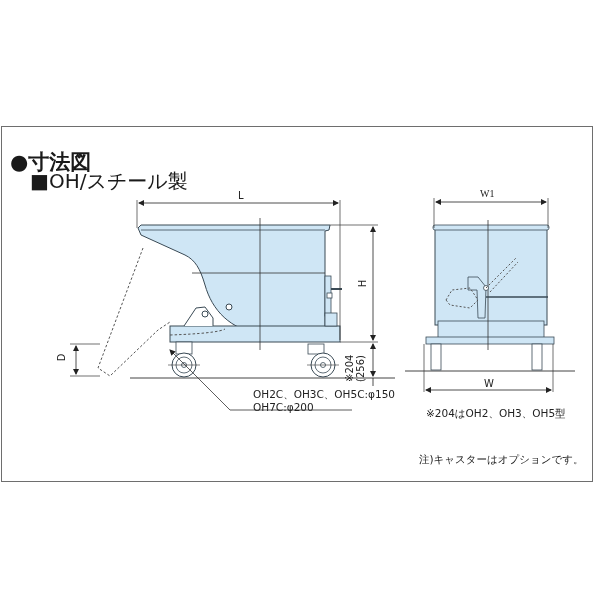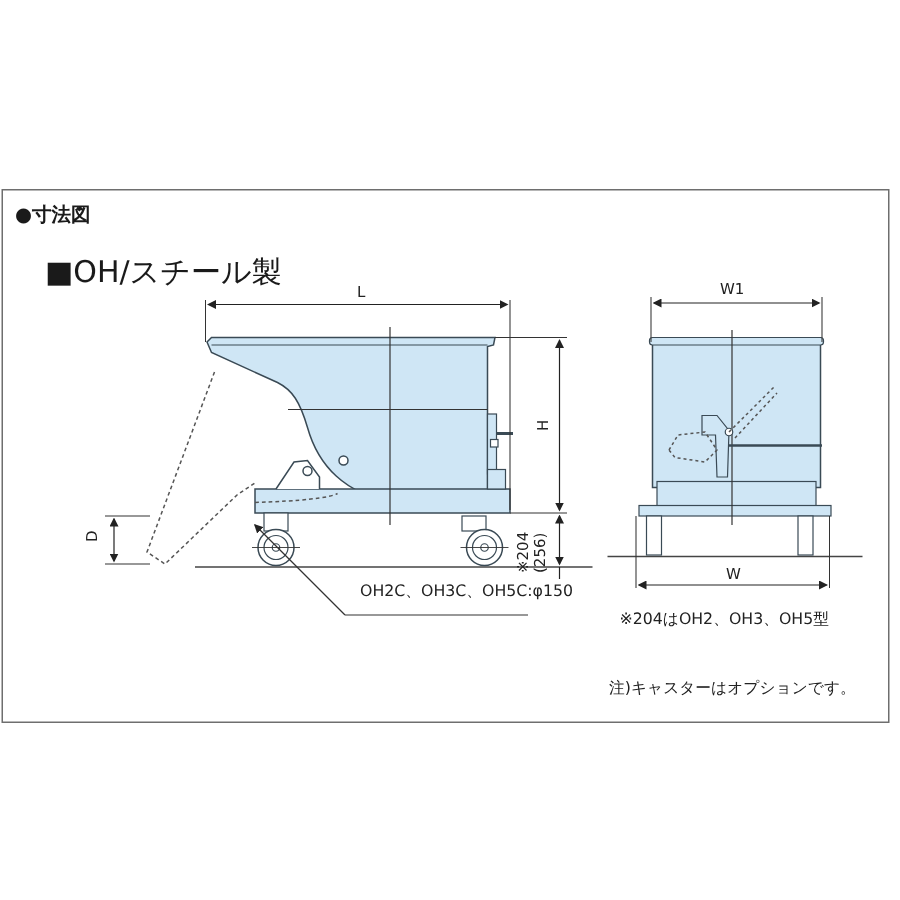--- a/index.html
+++ b/index.html
@@ -1,22 +1,22 @@
 <!DOCTYPE html>
 <html><head>
 <meta charset="utf-8">
 <style>
   html, body { margin:0; padding:0; background:#ffffff; }
   body { width:600px; height:600px; position:relative; overflow:hidden; font-family:"DejaVu Sans", sans-serif; }
   .frame { position:absolute; left:1px; top:126px; width:592px; height:356px; border:1.5px solid #6e6e6e; box-sizing:border-box; background:#fff; }
-  .title { position:absolute; left:10px; top:134px; font-size:13px; font-weight:bold; color:#1a1a1a; letter-spacing:0px; }
+  .title { position:absolute; left:10px; top:148px; font-size:21px; font-weight:bold; color:#1a1a1a; letter-spacing:0px; }
   .subtitle { position:absolute; left:30px; top:168px; font-size:20px; color:#1a1a1a; }
   svg.drawing { position:absolute; left:0; top:0; }
   .lbl { position:absolute; font-size:10px; color:#222; white-space:nowrap; }
-  .note { position:absolute; font-size:10.5px; color:#222; white-space:nowrap; line-height:13px; }
+  .note { position:absolute; font-size:10.5px; color:#222; white-space:nowrap; line-height:13px;margin-left:13px; }
 </style>
 </head>
 <body>
 
 <div class="frame"></div>
 <div class="title">●寸法図</div>
 <div class="subtitle">■OH/スチール製</div>
 
 <svg class="drawing" width="600" height="600" viewBox="0 0 600 600">
   <defs>
@@ -114,24 +114,25 @@
 
 <div class="lbl" style="left:238px;top:190px;">L</div>
 <div class="lbl" style="left:359px;top:278px;transform:rotate(-90deg);">H</div>
 <div class="lbl" style="left:58px;top:352px;transform:rotate(-90deg);">D</div>
 <div class="lbl" style="left:340px;top:352px;transform:rotate(-90deg);transform-origin:left top;width:10px;">
 </div>
 <div class="lbl" style="left:344px;top:382px;transform:rotate(-90deg);transform-origin:left top;line-height:11px;">
   <div>※204</div>
   <div>(256)</div>
 </div>
-<div class="lbl" style="left:480px;top:188px;">W1</div>
+<div class="lbl" style="left:480px;top:188px;font-family:Liberation Serif, serif;">W1</div>
 <div class="lbl" style="left:484px;top:378px;">W</div>
 
 <div class="note" style="left:240px;top:388px;">
   <div>OH2C、OH3C、OH5C:φ150</div>
+  <div>OH7C:φ200</div>
 </div>
 
 <div class="note" style="left:413px;top:407px;">
   <div>※204はOH2、OH3、OH5型</div>
 </div>
 
 <div class="note" style="left:406px;top:453px;">注)キャスターはオプションです。</div>
 
 </body></html>

